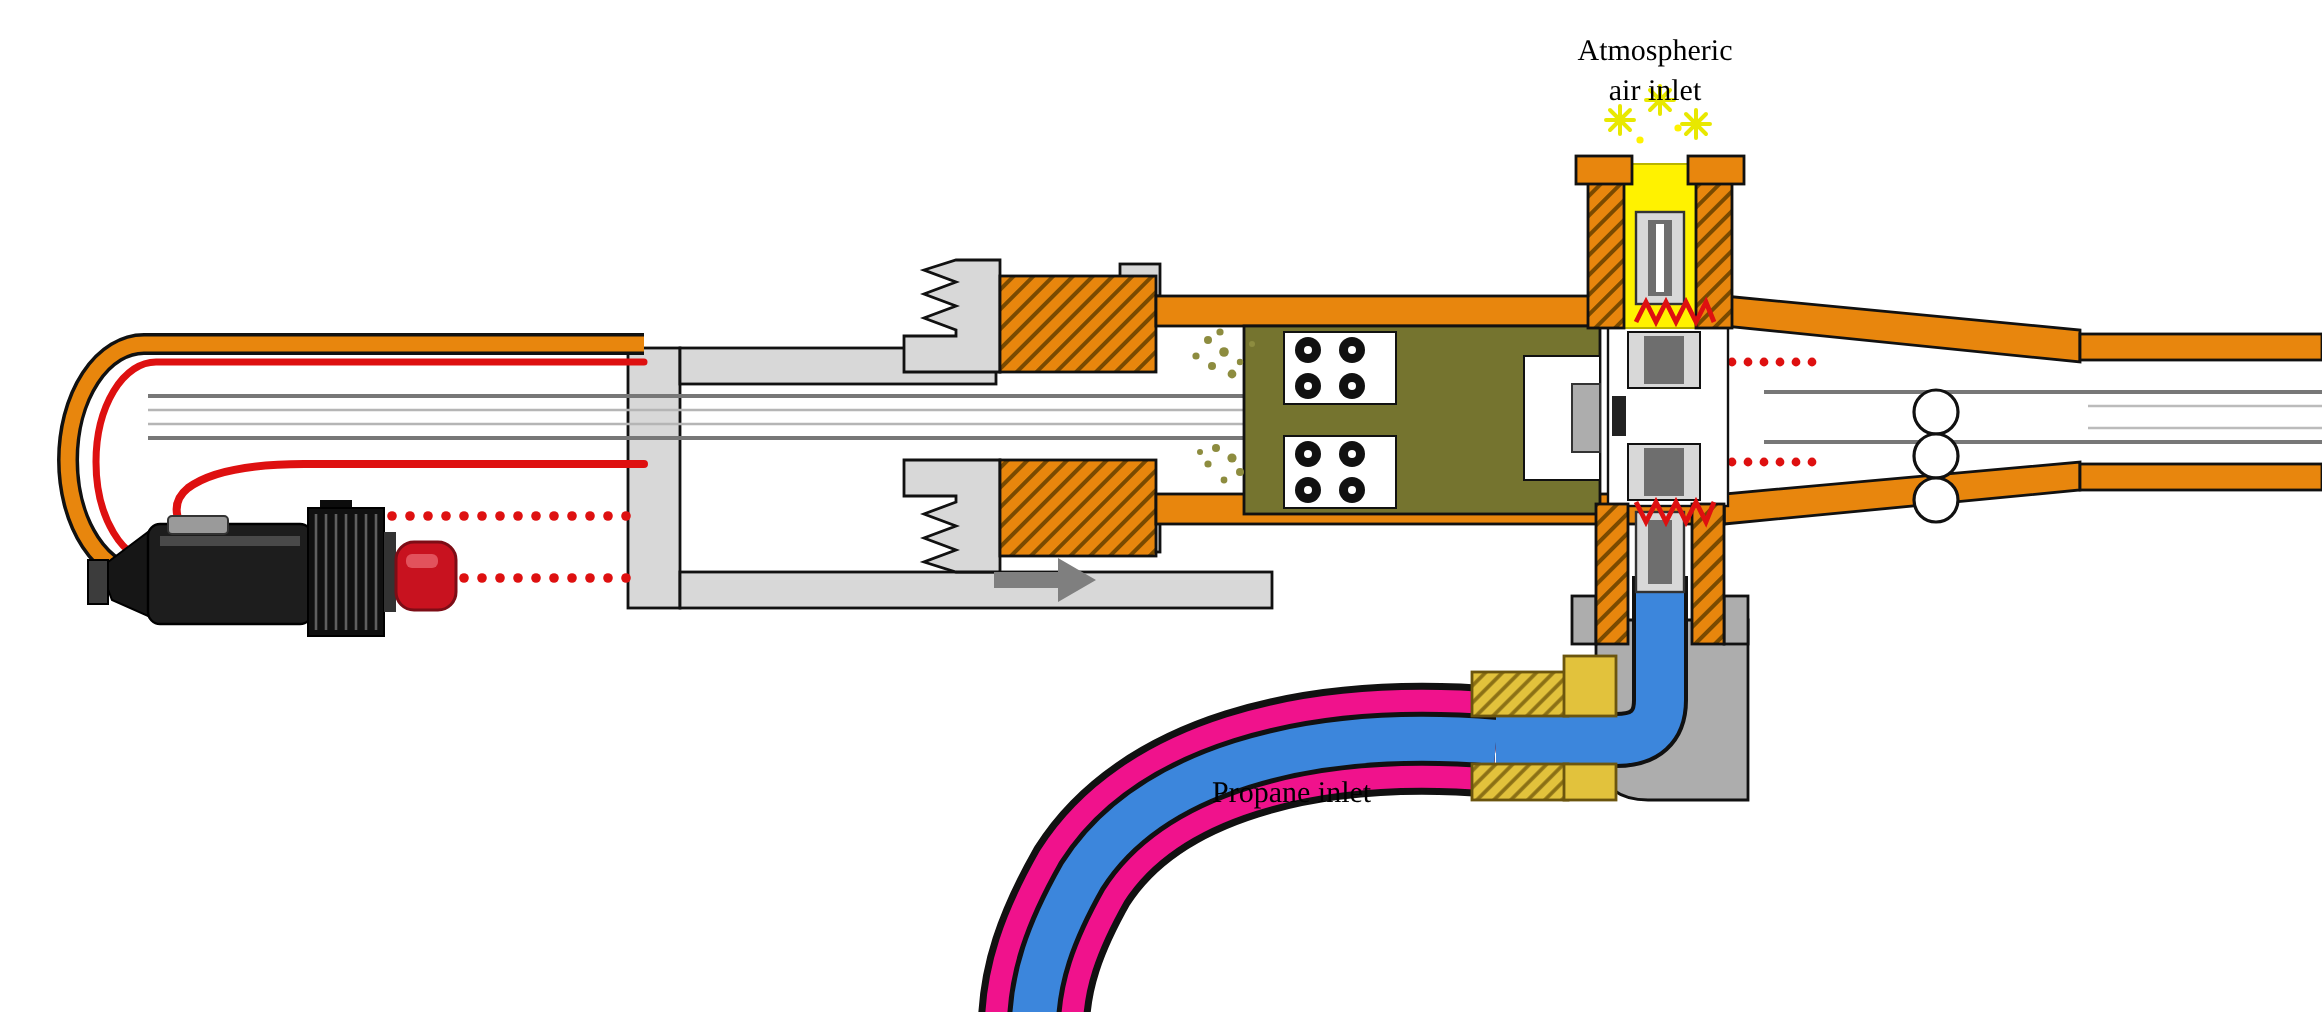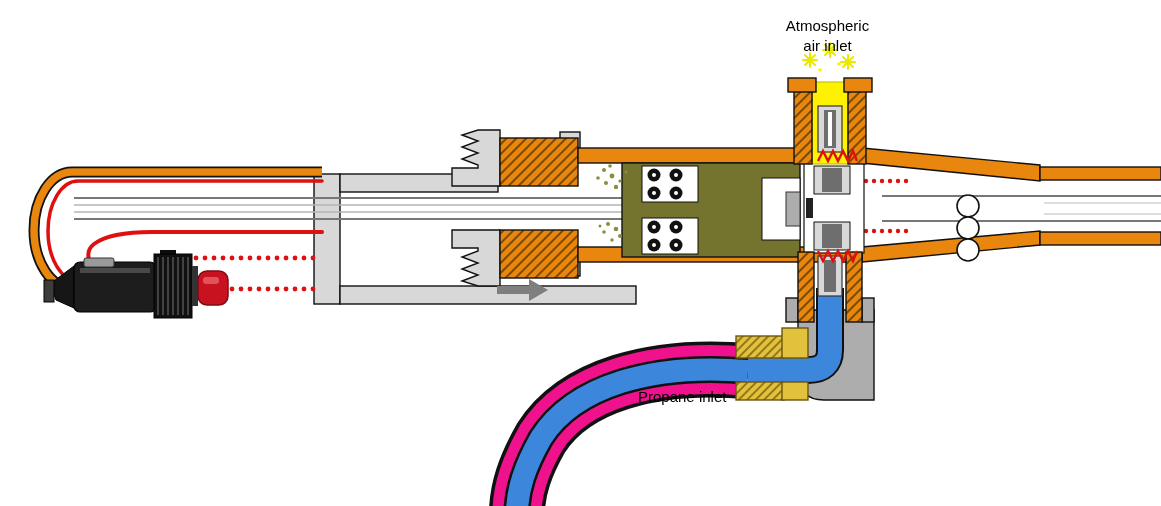--- a/index.html
+++ b/index.html
@@ -1,17 +1,17 @@
 <!DOCTYPE html>
 <html style="--c-orange: #E8860D; --c-olive: #75742F; --c-olive_speck: #8D8C3F; --c-gray_light: #D8D8D8; --c-gray_mid: #ADADAD; --c-gray_dark: #6E6E6E; --c-red: #DE1010; --c-magenta: #F0128C; --c-blue: #3C86DC; --c-yellow: #FFF200; --c-spark_yellow: #E8E800; --c-brass: #E2C23C; --c-black: #111111; --c-white: #FFFFFF;"><head>
 <meta charset="utf-8">
 <style>
   html,body{margin:0;padding:0;background:#fff;}
   .stage{position:relative;width:1161px;height:506px;background:#fff;overflow:hidden;
-         font-family:Liberation Sans, sans-serif;}
+         font-family:Liberation Serif, serif;}
   .stage svg{position:absolute;left:0;top:0;}
   .label{position:absolute;font-size:15px;line-height:1.35;color:#000;white-space:pre-line;}
   
   .f-orange{fill:var(--c-orange,#E8860D);}
   .f-olive{fill:var(--c-olive,#75742F);}
   .f-speck{fill:var(--c-olive_speck,#8D8C3F);}
   .f-grayL{fill:var(--c-gray_light,#D8D8D8);}
   .f-grayM{fill:var(--c-gray_mid,#ADADAD);}
   .f-grayD{fill:var(--c-gray_dark,#6E6E6E);}
   .f-white{fill:#ffffff;}
@@ -254,14 +254,14 @@
       <line x1="188" y1="257" x2="188" y2="315"></line>
     </g>
     <rect x="192" y="266" width="6" height="40" fill="#333"></rect>
     <rect x="198" y="271" width="30" height="34" rx="9" fill="#C8121F" stroke="#7d0d16" stroke-width="1.5"></rect>
     <rect x="203" y="277" width="16" height="7" rx="3" fill="#E8636B" opacity="0.8"></rect>
   </g>
 </svg>
 
 <div class="label" style="left:770px;top:16px;width:115px;text-align:center;">Atmospheric
 air inlet</div>
-<div class="label" style="left:638px;top:387px;">Propane inlet</div>
+<div class="label" style="left:606px;top:387px;">Propane inlet</div>
 </div>
 
 </body></html>

